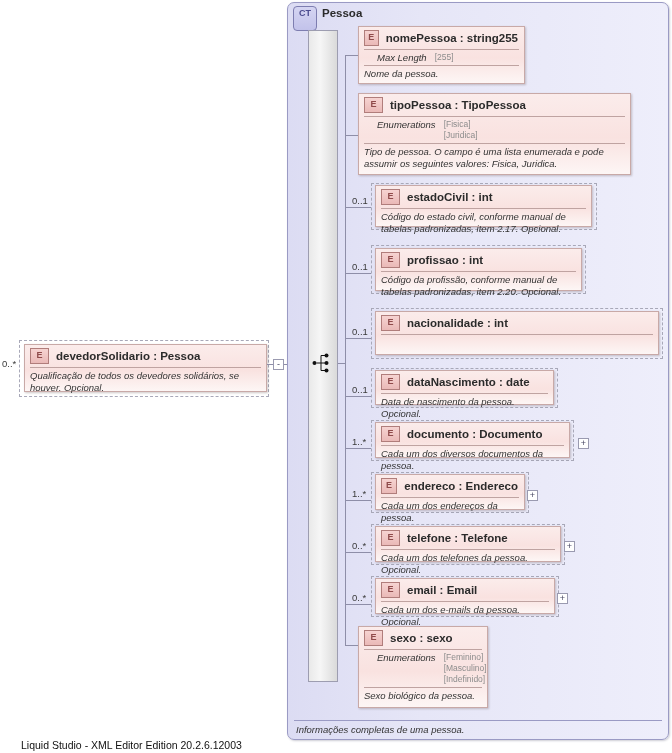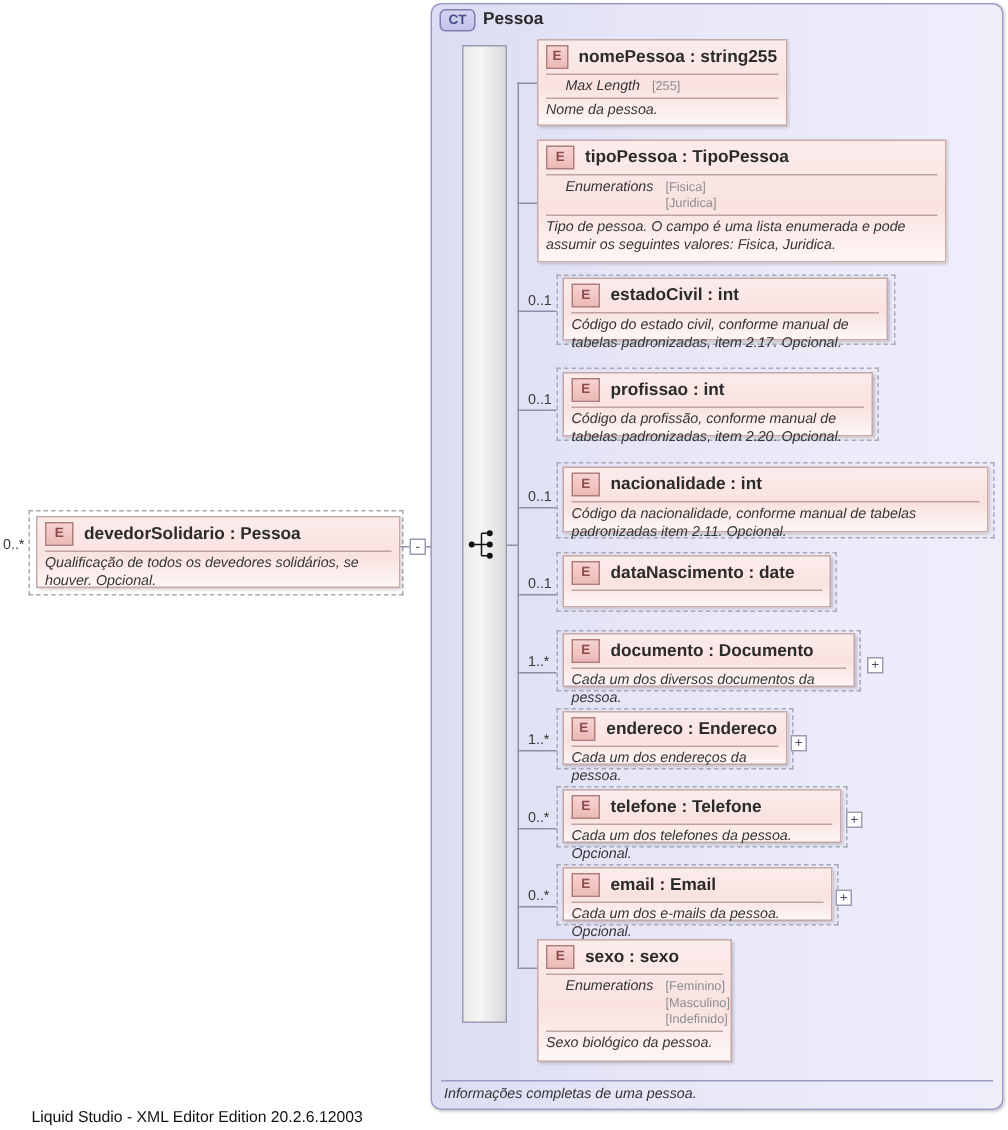--- a/index.html
+++ b/index.html
@@ -131,21 +131,21 @@
     position: absolute;
     box-sizing: border-box;
     background: linear-gradient(to right, #dcdcf3 0%, #e6e6f7 35%, #eeeefb 100%);
     border: 1px solid #9a9ac4;
     border-radius: 7px;
     box-shadow: 1px 1px 2px rgba(60,60,90,0.25);
   }
   .ct-badge {
     position: absolute;
     width: 24px;
-    height: 15px;
+    height: 25px;
     box-sizing: border-box;
     line-height: 13px;
     text-align: center;
     font-size: 9px;
     font-weight: bold;
     color: #4b4b8f;
     background: linear-gradient(to bottom,#d5d5f2,#c2c2ea);
     border: 1px solid #7d7db0;
     border-radius: 4px;
     font-family: "Liberation Sans", sans-serif;
@@ -296,32 +296,32 @@
 
   <div class="hline" style="left:345px; top:338px; width:26px;"></div>
   <div class="card" style="left:352px; top:326px;">0..1</div>
   <div class="opt-frame" style="left:371px; top:308px; width:292px; height:51px;"></div>
   <div class="node" style="left:375px; top:311px; width:284px; height:44px;">
     <div class="node-title">
       <span class="e-badge">E</span>
       <span class="node-name">nacionalidade : int</span>
     </div>
     <div class="node-sep"></div>
-    <div class="node-doc">Código da nacionalidade, conforme manual de tabelas padronizadas item 2.11. Opcional.</div>
   </div>
 
   <div class="hline" style="left:345px; top:396px; width:26px;"></div>
   <div class="card" style="left:352px; top:384px;">0..1</div>
   <div class="opt-frame" style="left:371px; top:368px; width:187px; height:40px;"></div>
   <div class="node" style="left:375px; top:370px; width:179px; height:35px;">
     <div class="node-title">
       <span class="e-badge">E</span>
       <span class="node-name">dataNascimento : date</span>
     </div>
     <div class="node-sep"></div>
+    <div class="node-doc">Data de nascimento da pessoa. Opcional.</div>
   </div>
 
   <div class="hline" style="left:345px; top:448px; width:26px;"></div>
   <div class="card" style="left:352px; top:436px;">1..*</div>
   <div class="opt-frame" style="left:371px; top:420px; width:203px; height:41px;"></div>
   <div class="node" style="left:375px; top:422px; width:195px; height:36px;">
     <div class="node-title">
       <span class="e-badge">E</span>
       <span class="node-name">documento : Documento</span>
     </div>

